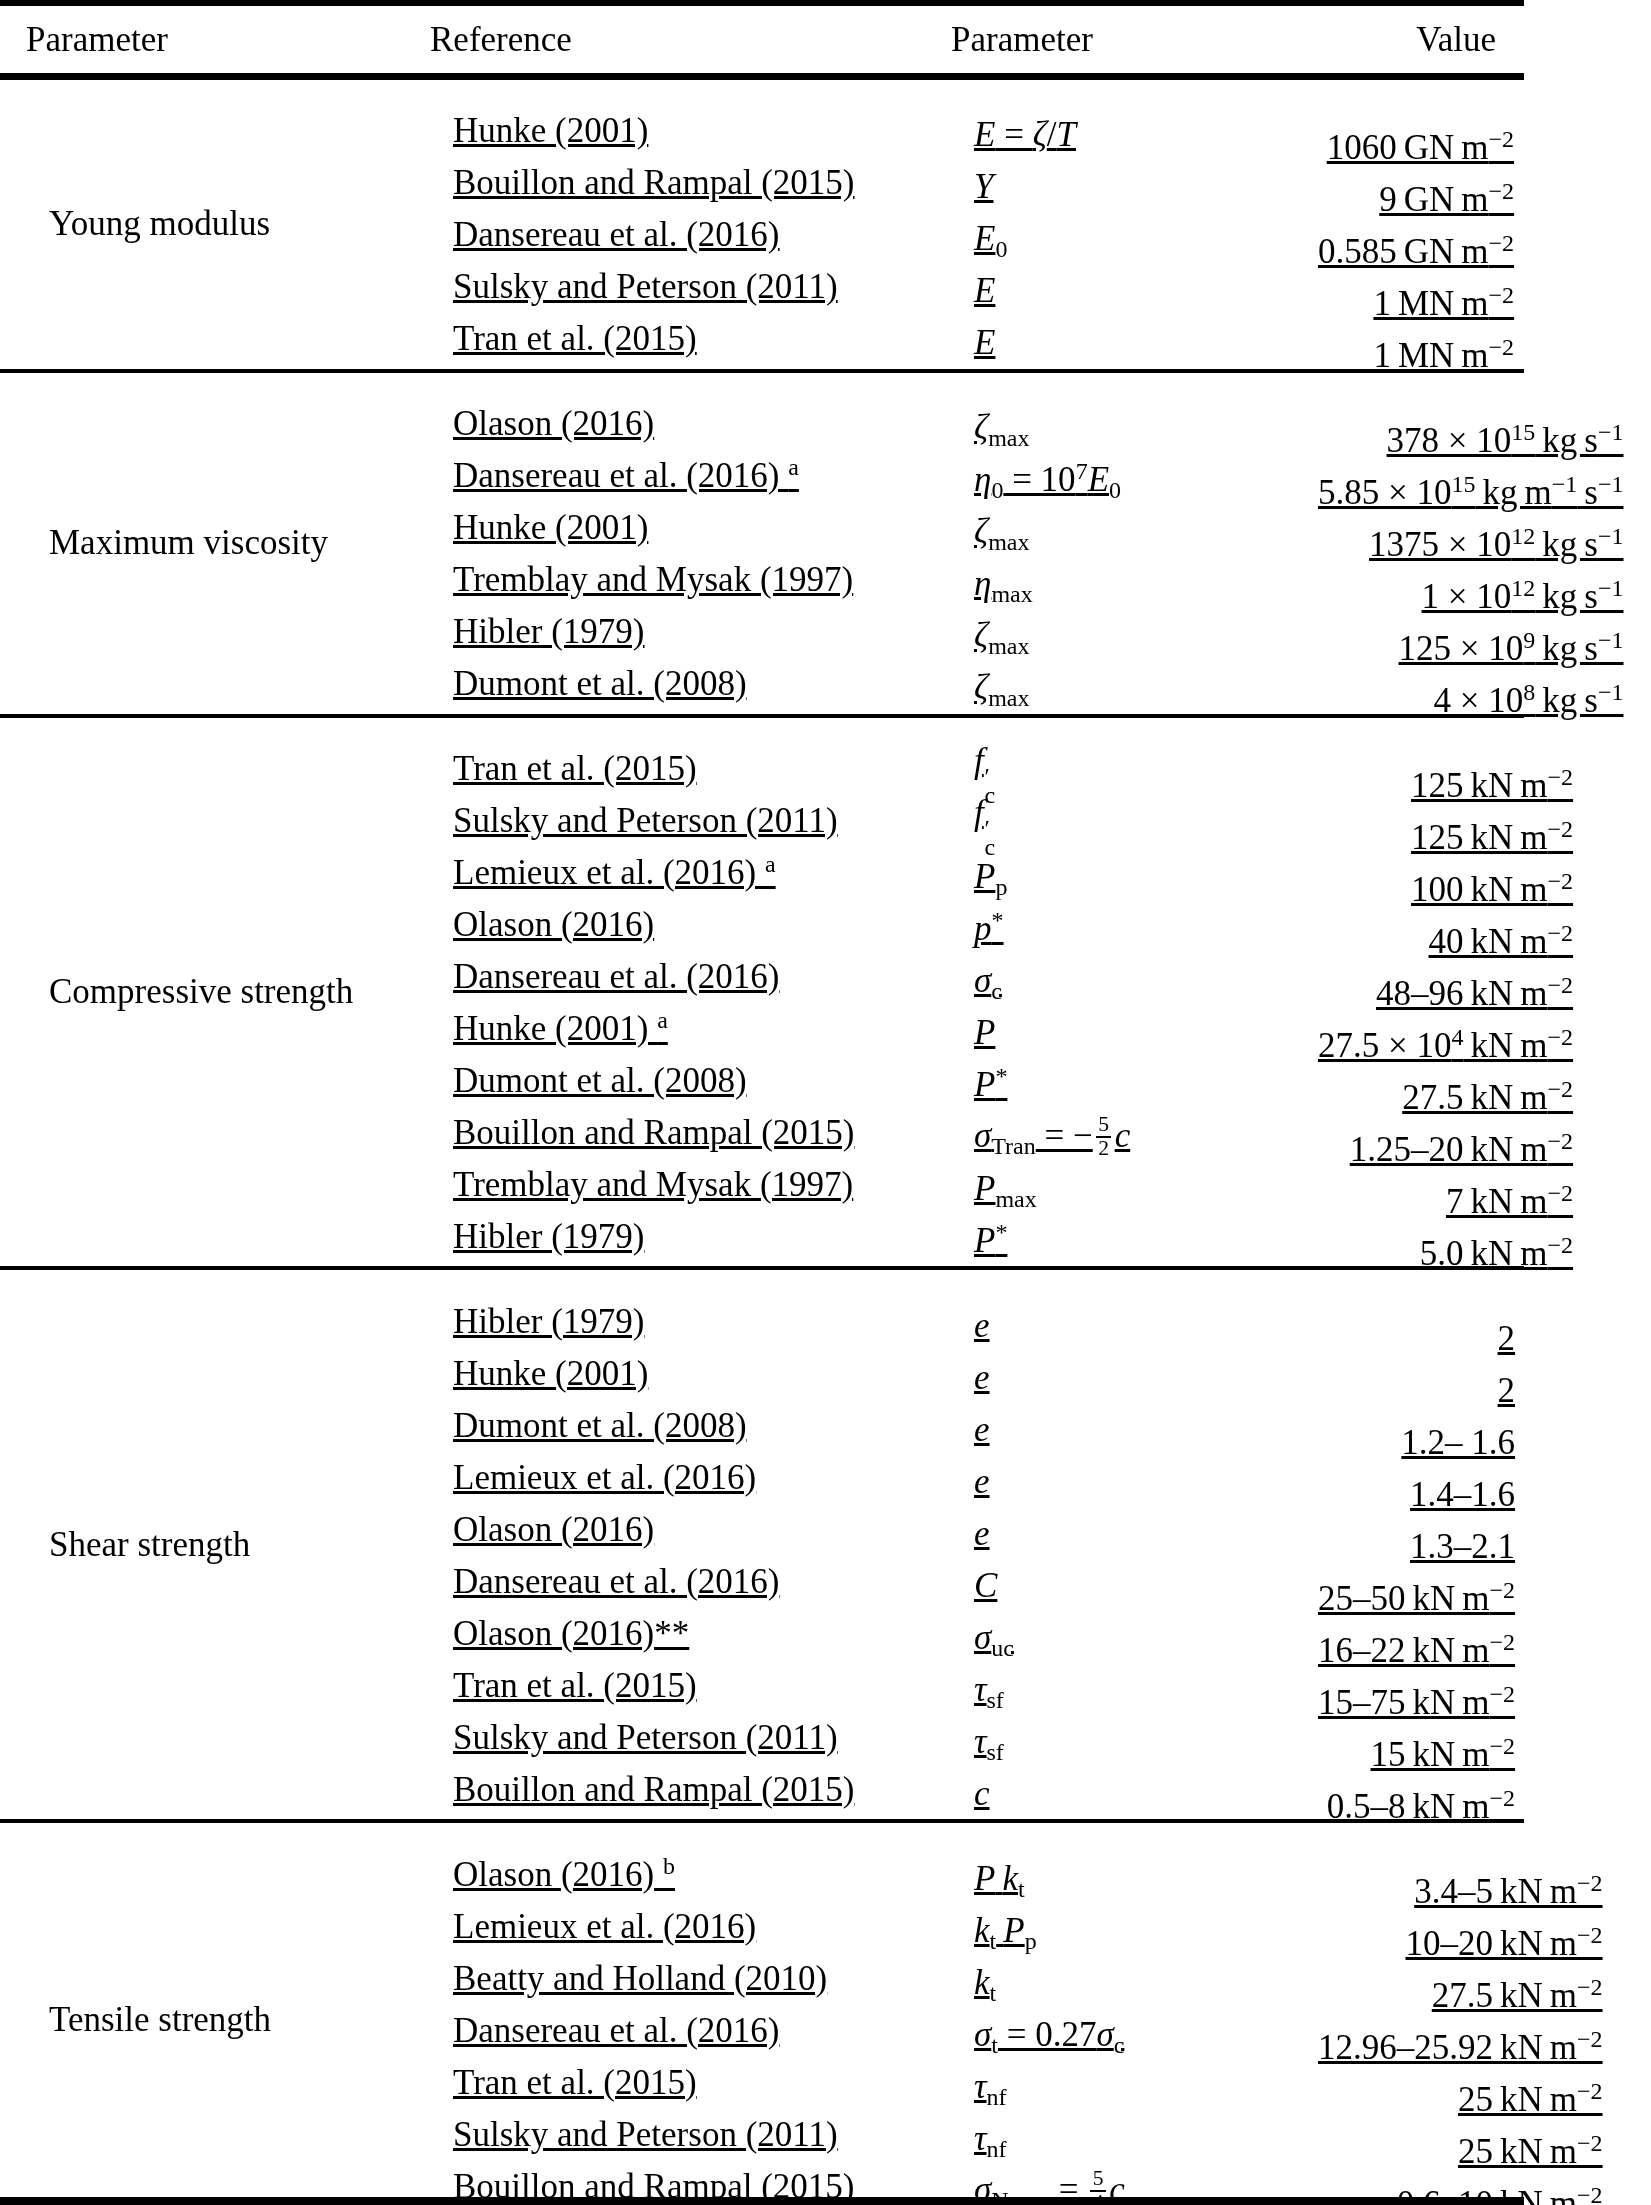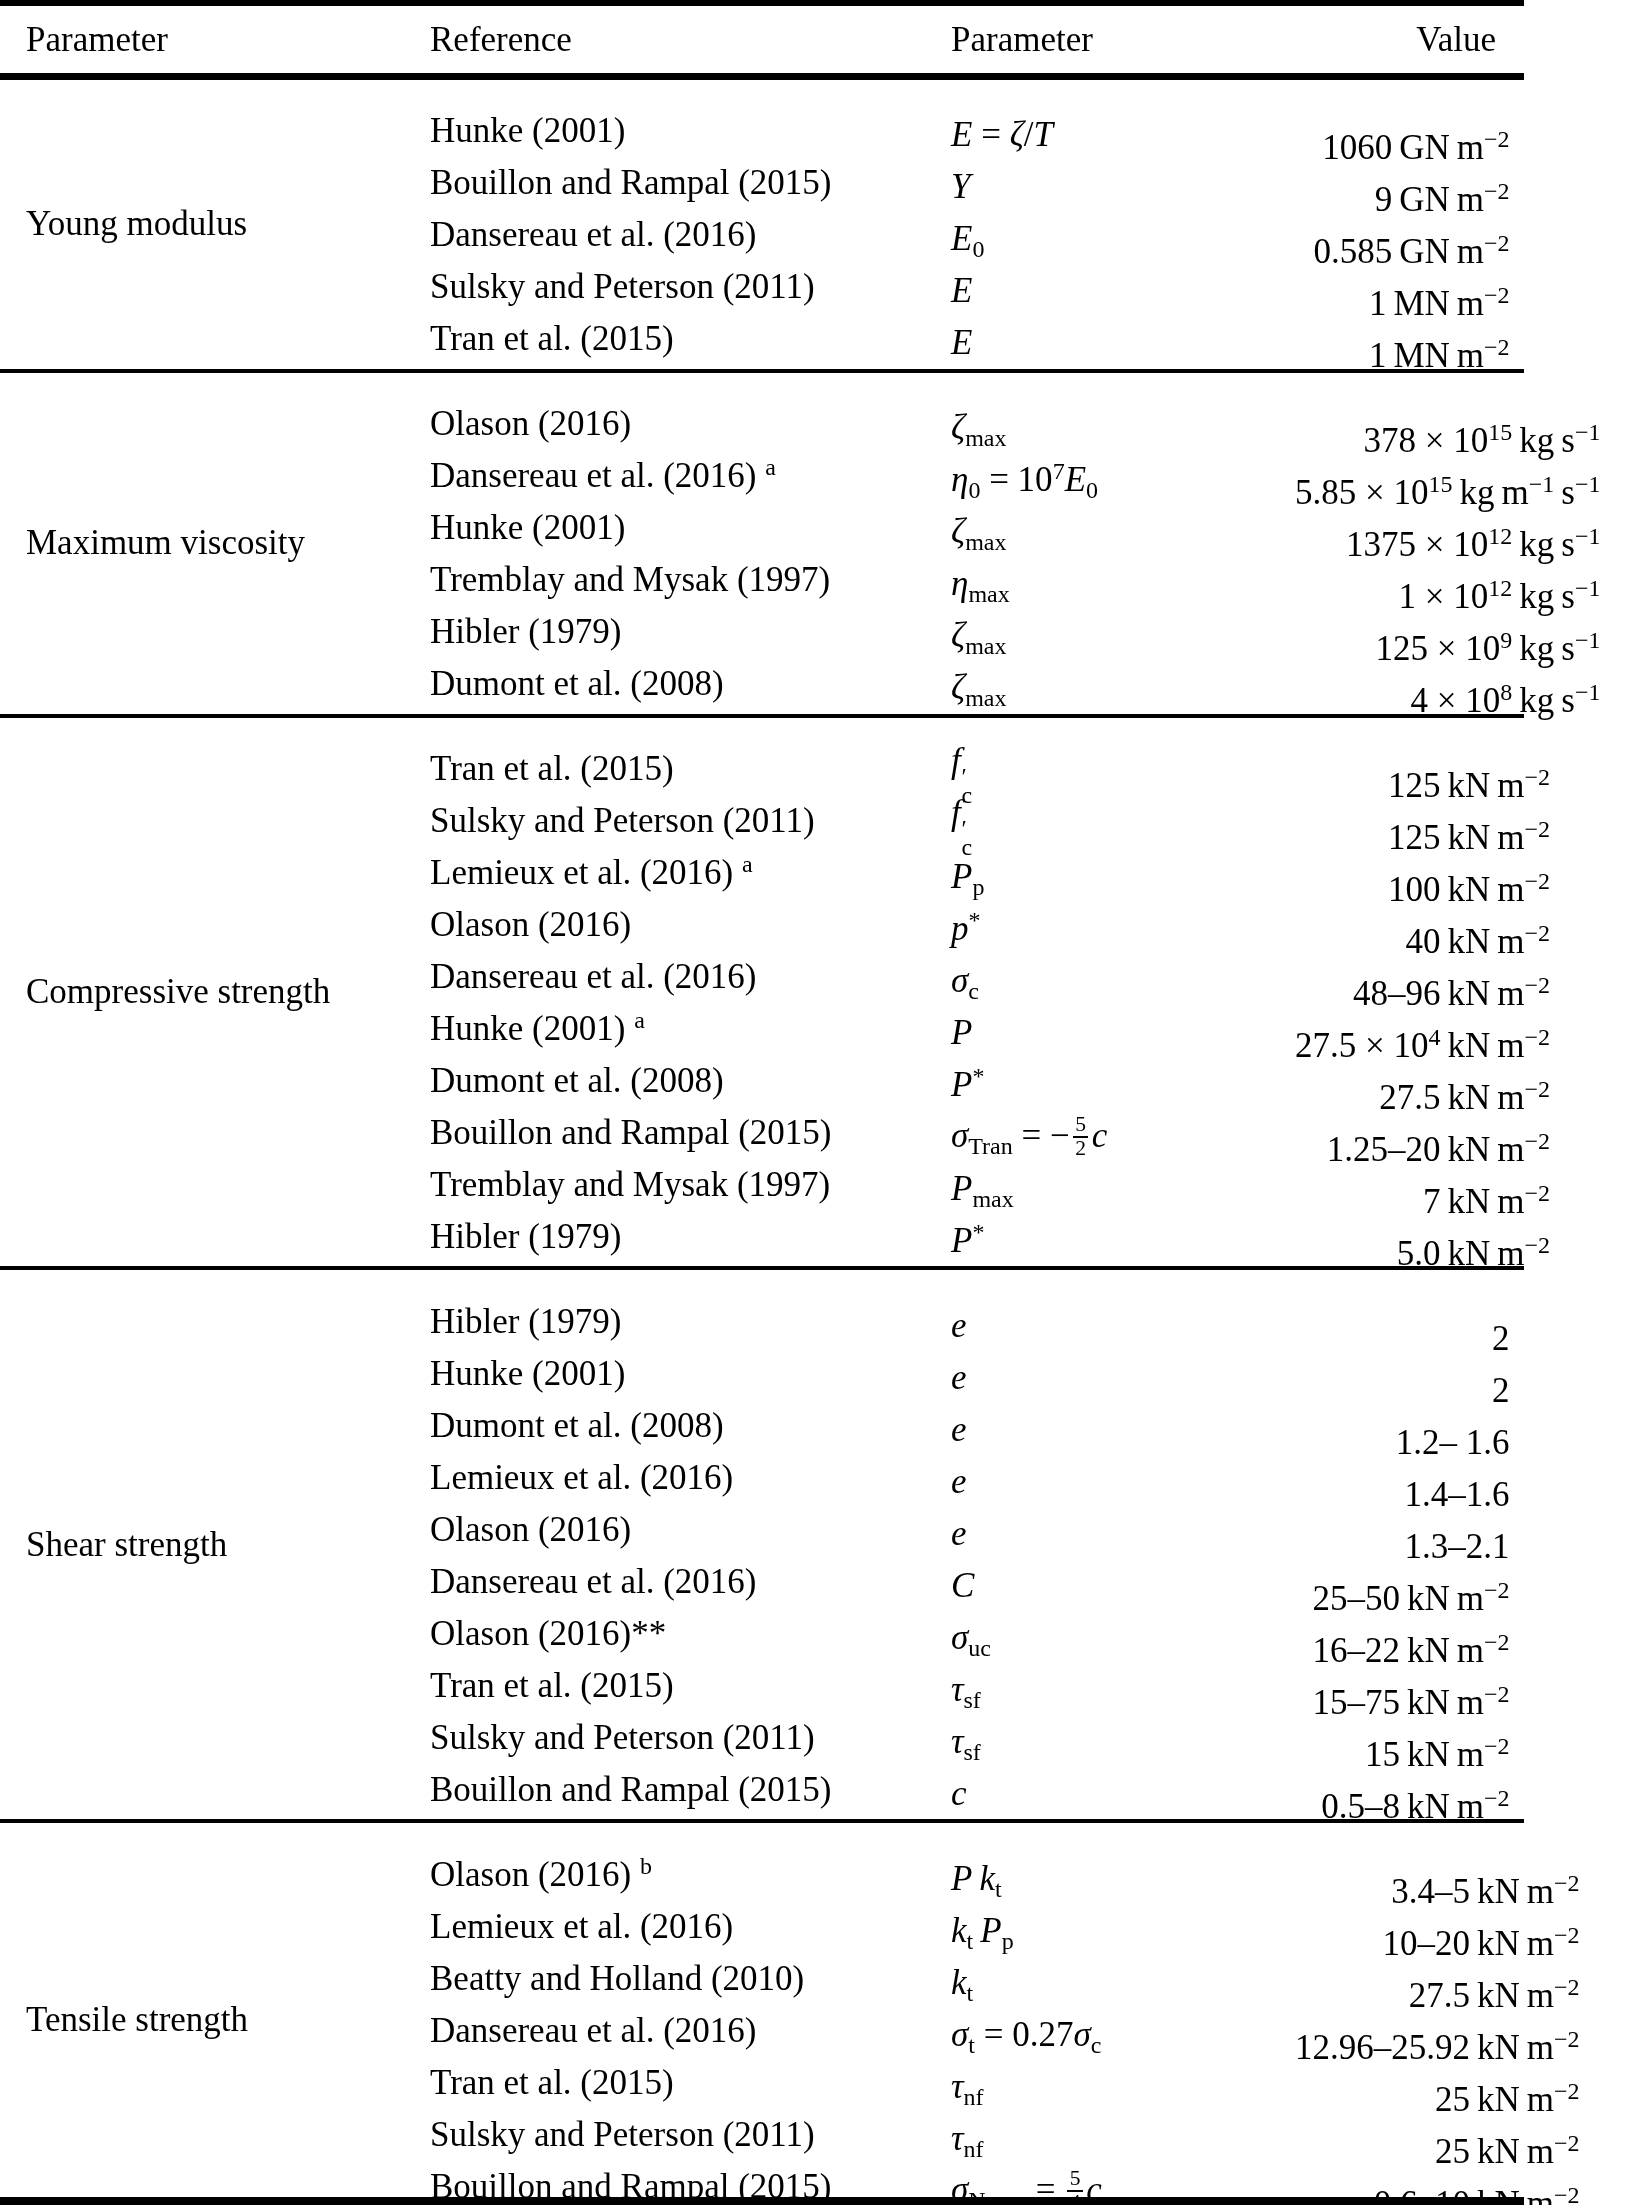--- a/index.html
+++ b/index.html
@@ -34,27 +34,29 @@
     padding: 14.4px 0;
   }
   .group + .group { border-top: 4px solid #000; }
   .group-label {
     width: 430px;
     box-sizing: border-box;
     padding-left: 26px;
     display: flex;
     align-items: center;
     flex: none;
+    margin-left: 23px;
   }
   .group-rows { flex: 1; display: flex; flex-direction: column; }
   .row {
     display: grid;
     grid-template-columns: 521px 344px 1fr;
     align-items: center;
     height: 52px;
+    text-decoration: underline;
   }
   .cell.val { text-align: right; padding-right: 14.4px; white-space: nowrap; margin-top: 34px; }
   .cell.ref { white-space: nowrap; }
   .cell.sym { white-space: nowrap; margin-top: 8px; }
   
   i { font-style: italic; }
   sub { font-size: 24px; line-height: 0; vertical-align: -0.28em; font-style: normal; }
   sup { font-size: 24px; line-height: 0; vertical-align: 0.5em; font-style: normal; }
   .frac {
     display: inline-block;

